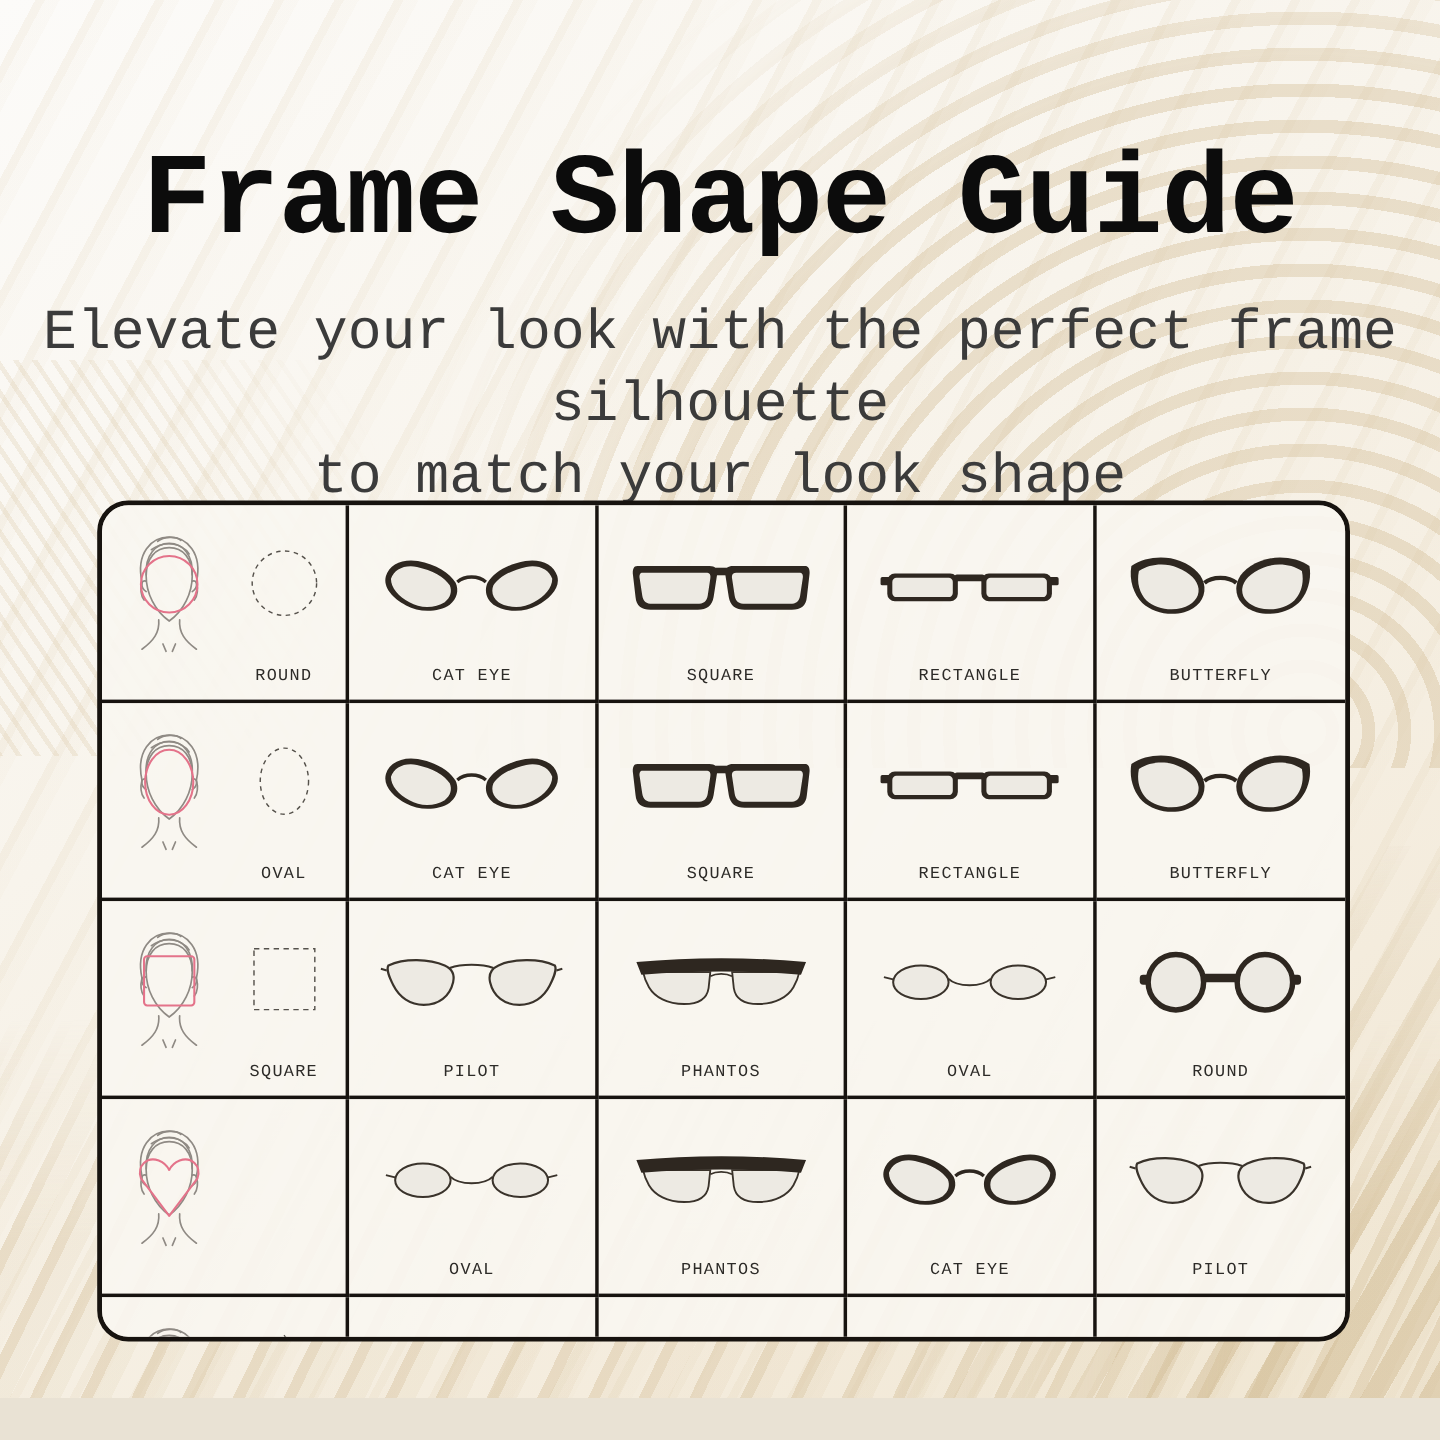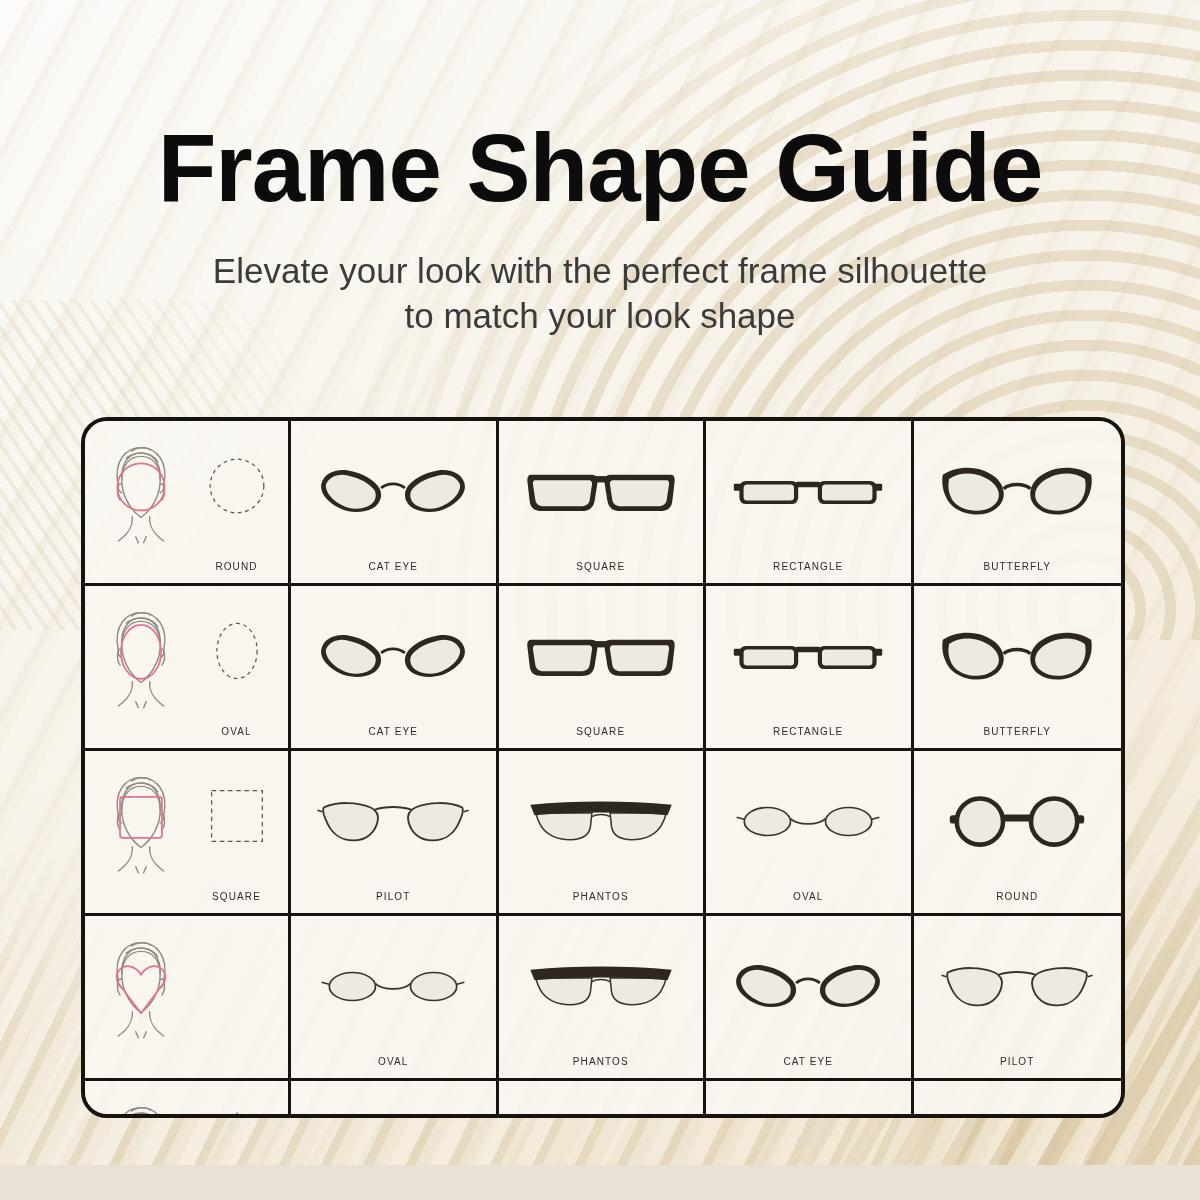--- a/index.html
+++ b/index.html
@@ -1,19 +1,19 @@
 <!DOCTYPE html>
 <html><head>
 <meta charset="utf-8">
 <style>
   html,body{margin:0;padding:0;background:#e9e2d4;}
   *{box-sizing:border-box;}
   #canvas{
     position:relative;width:1200px;height:1165px;overflow:hidden;
-    font-family:Liberation Sans, sans-serif;
+    font-family:Liberation Mono, monospace;
     background:linear-gradient(150deg,#fcfbf9 0%,#f8f4ec 40%,#f4ecdd 78%,#f0e6d2 100%);
   }
   
   .bg{position:absolute;pointer-events:none;}
   .bg-texture{
     inset:0;
     background:repeating-linear-gradient(118deg,rgba(220,202,168,0) 0 26px,rgba(220,202,168,0.16) 26px 33px,rgba(228,213,184,0.07) 33px 44px);
   }
   .bg-rings-tr{
     top:-120px;right:-180px;width:1050px;height:760px;
@@ -41,39 +41,39 @@
     -webkit-mask-image:radial-gradient(circle at 100% 100%,#000 25%,transparent 72%);
     mask-image:radial-gradient(circle at 100% 100%,#000 25%,transparent 72%);
   }
   
   .header{position:absolute;top:0;left:0;width:100%;text-align:center;}
   .title{
     margin:118px 0 0;font-size:96px;font-weight:bold;letter-spacing:-1px;
     color:#0c0c0c;line-height:1.05;
   }
   .subtitle{
-    margin:30px auto 0;font-size:35px;font-weight:normal;color:#3b3b3b;line-height:1.28;
+    margin:30px auto 0;font-size:47px;font-weight:normal;color:#3b3b3b;line-height:1.28;
   }
   
   .guide{
     position:absolute;left:81px;top:417px;width:1044px;height:701px;
     border:4px solid #17130f;border-radius:26px;overflow:hidden;
     display:grid;grid-template-columns:206px repeat(4,1fr);grid-template-rows:repeat(5,1fr);
     background:rgba(249,246,240,0.55);
   }
   .cell{
     position:relative;border-right:3px solid #17130f;border-bottom:3px solid #17130f;
     background:rgba(249,246,240,0.82);
   }
   .cell.last-col{border-right:none;}
   .cell.last-row{border-bottom:none;}
   .frame-cell{display:flex;flex-direction:column;align-items:center;justify-content:flex-end;padding-bottom:11px;}
   .glasses{width:154px;height:63px;margin:auto;}
   .cell-label{
-    font-size:10px;letter-spacing:1.1px;color:#2d2b28;white-space:nowrap;
+    font-size:14px;letter-spacing:1.1px;color:#2d2b28;white-space:nowrap;
   }
   .face-cell{display:flex;align-items:stretch;padding:4px 4px 8px 8px;}
   .face-art{width:96px;height:100%;flex:0 0 auto;}
   .face-right{flex:1;display:flex;flex-direction:column;align-items:center;justify-content:space-between;padding:20px 2px 3px;}
   .dash-shape{width:82px;height:82px;}
   .sr{position:absolute;width:0;height:0;overflow:hidden;}
 </style>
 </head>
 <body>
 

